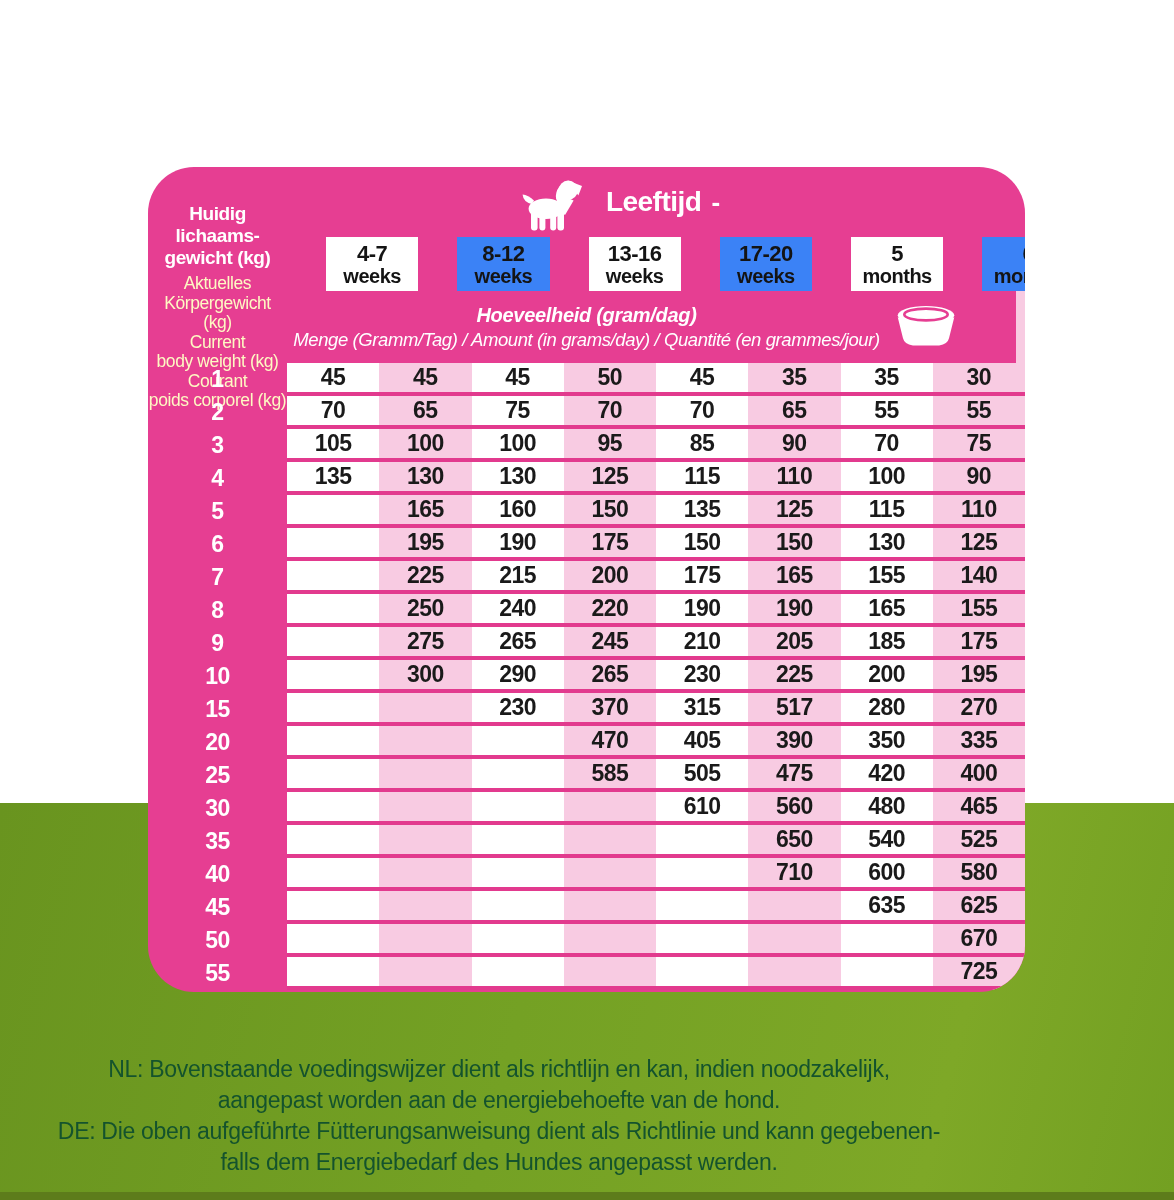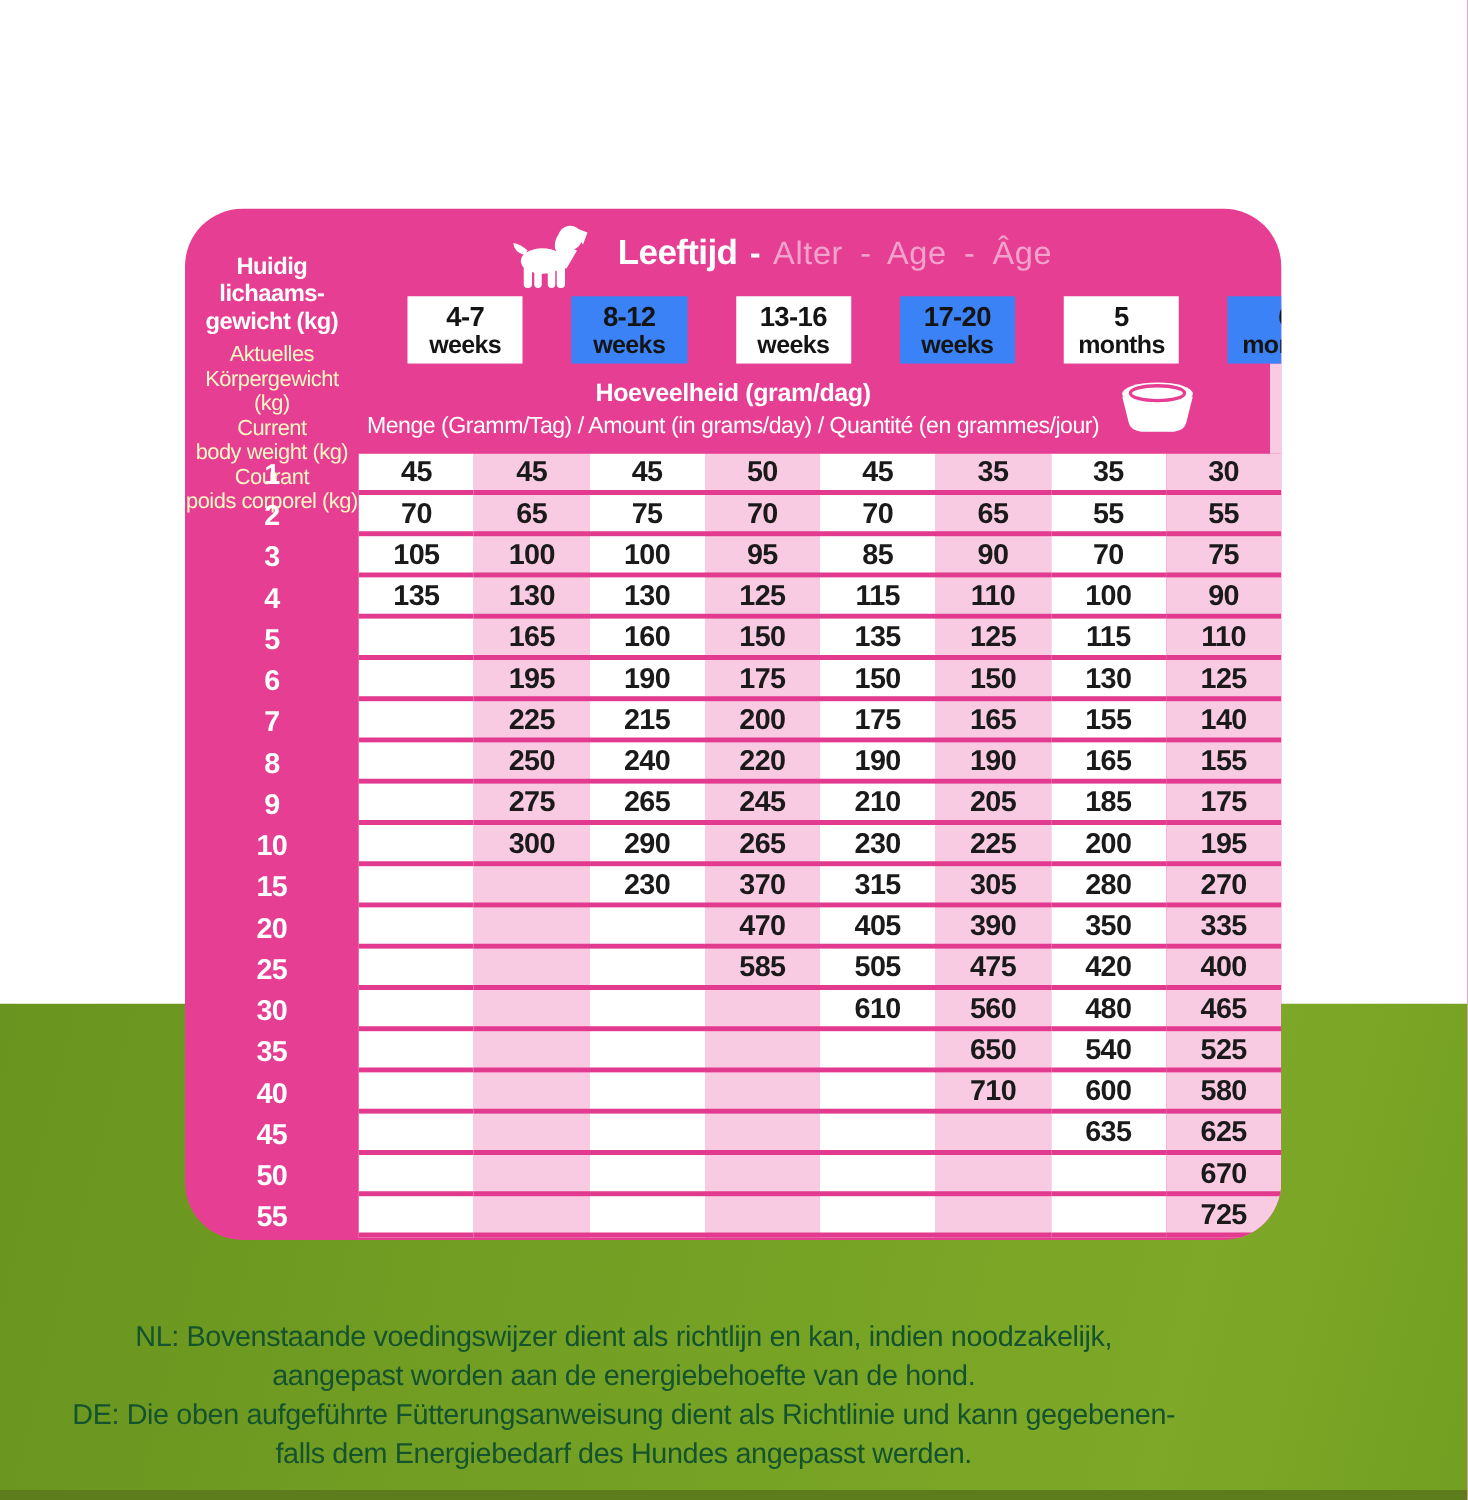--- a/index.html
+++ b/index.html
@@ -60,21 +60,21 @@
   .band{
     position:absolute;left:139px;top:124px;width:729px;height:72px;
     background:#e63e92;
   }
   .band-right-stripe{
     position:absolute;left:868px;top:124px;width:9px;height:72px;background:#f8cbe2;
   }
   .band-text{
     position:absolute;left:0;right:130px;top:0;bottom:0;
     display:flex;flex-direction:column;align-items:center;justify-content:center;
-    color:#ffffff;text-align:center;
+    color:#ffffff;text-align:center;font-style:italic;
   }
   .band-bold{font-weight:bold;font-size:20px;line-height:25px;letter-spacing:-0.3px;}
   .band-sub{font-size:18.5px;line-height:23px;letter-spacing:-0.4px;}
   .bowl-svg{position:absolute;left:606px;top:13px;width:66px;height:46px;}
   
   .rows{
     position:absolute;left:0;top:196px;width:877px;
   }
   .trow{display:flex;height:33px;}
   .rlabel{
@@ -111,21 +111,20 @@
         <rect x="47" y="64" width="10" height="30" rx="5"></rect>
         <rect x="59" y="56" width="11" height="38" rx="5"></rect>
         <polygon points="48,64 64,34 86,44 72,68"></polygon>
         <circle cx="77" cy="27" r="16"></circle>
         <path d="M76,11 L100,20 L94,36 Z"></path>
         <ellipse cx="64" cy="33" rx="7" ry="14" transform="rotate(14 64 33)"></ellipse>
       </g>
     </svg>
     <span class="title-primary">Leeftijd</span>
     <span class="title-dash">-</span>
-    <span class="title-secondary">Alter - Age - Âge</span>
   </div>
 
   <div class="weight-label">
     <div class="wl-bold">Huidig lichaams-</div>
     <div class="wl-bold">gewicht (kg)</div>
     <div class="wl-gap"></div>
     <div class="wl-sub">Aktuelles</div>
     <div class="wl-sub">Körpergewicht (kg)</div>
     <div class="wl-sub">Current</div>
     <div class="wl-sub">body weight (kg)</div>
@@ -292,21 +291,21 @@
         <div class="cell vcell">200</div>
         <div class="cell vcell alt">195</div>
       </div>
       <div class="trow">
         <div class="rlabel">15</div>
         <div class="cell vcell"></div>
         <div class="cell vcell alt"></div>
         <div class="cell vcell">230</div>
         <div class="cell vcell alt">370</div>
         <div class="cell vcell">315</div>
-        <div class="cell vcell alt">305</div>
+        <div class="cell vcell alt">517</div>
         <div class="cell vcell">280</div>
         <div class="cell vcell alt">270</div>
       </div>
       <div class="trow">
         <div class="rlabel">20</div>
         <div class="cell vcell"></div>
         <div class="cell vcell alt"></div>
         <div class="cell vcell"></div>
         <div class="cell vcell alt">470</div>
         <div class="cell vcell">405</div>

